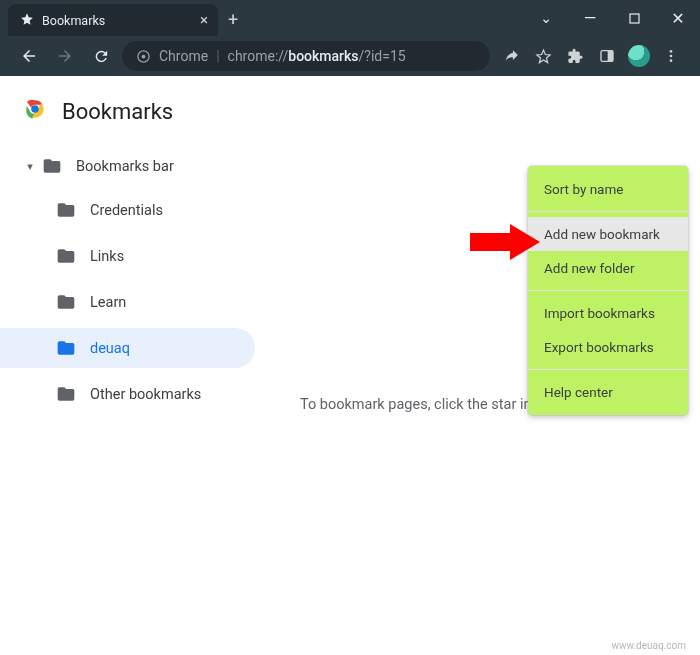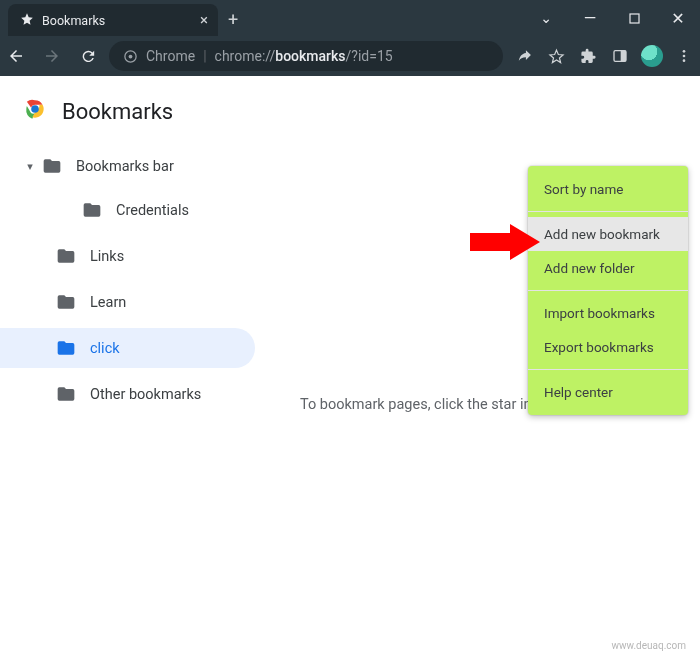--- a/index.html
+++ b/index.html
@@ -8,21 +8,21 @@
   
   .titlebar { background: #2b3840; height: 36px; display: flex; align-items: flex-end; }
   .tab { background: #202a30; height: 32px; margin-left: 8px; border-radius: 8px 8px 0 0; display: flex; align-items: center; padding: 0 10px 0 12px; color: #e8eaed; font-size: 12.5px; gap: 8px; min-width: 210px; }
   .tab .close { margin-left: auto; color: #cfd3d6; font-size: 15px; line-height: 1; cursor: pointer; }
   .newtab { color: #cfd3d6; font-size: 18px; margin: 0 0 6px 10px; cursor: pointer; }
   .wincontrols { margin-left: auto; display: flex; align-items: center; height: 36px; }
   .wincontrols > div { width: 44px; height: 36px; display: flex; align-items: center; justify-content: center; color: #e8eaed; cursor: pointer; }
   .wincontrols .chev { font-size: 14px; }
 
   
-  .toolbar { background: #2b3840; height: 40px; display: flex; align-items: center; padding: 0 1px; gap: 6px; }
+  .toolbar { background: #2b3840; height: 40px; display: flex; align-items: center; padding: 0 14px; gap: 6px; }
   .tbtn { width: 30px; height: 30px; display: flex; align-items: center; justify-content: center; color: #cfd3d6; border-radius: 50%; cursor: pointer; }
   .tbtn.disabled { color: #6b757b; cursor: default; }
   .omnibox { flex: 1; height: 30px; background: #202a30; border-radius: 15px; display: flex; align-items: center; padding: 0 14px; color: #9aa0a6; font-size: 14px; gap: 8px; }
   .omnibox .secure { color: #9aa0a6; display:flex; align-items:center;}
   .omnibox .url { color: #9aa0a6; }
   .omnibox .url b { color: #e8eaed; font-weight: 500; }
   .right-icons { display: flex; align-items: center; gap: 2px; }
   .right-icons .tbtn svg { fill: #cfd3d6; }
   .avatar { width:22px; height:22px; border-radius:50%; background: radial-gradient(circle at 35% 30%, #6ee0c9 0 40%, #2a9d8f 41% 100%); }
 
@@ -165,21 +165,21 @@
       <div class="row" style="width: 255px; margin-bottom: 4px;">
         <span class="indent0"></span>
         <span class="arrow">▾</span>
         <span class="foldericon">
           <svg width="20" height="20" viewBox="0 0 24 24">
             <path fill="#5f6368" d="M10 4H4a2 2 0 0 0-2 2v12a2 2 0 0 0 2 2h16a2 2 0 0 0 2-2V8a2 2 0 0 0-2-2h-8l-2-2z"></path>
           </svg>
         </span>
         <span class="label">Bookmarks bar</span>
       </div>
-      <div class="row" style="width: 255px; margin-bottom: 6px; margin-left: 26px;">
+      <div class="row" style="width: 255px; margin-bottom: 6px;">
         <span class="indent1"></span>
         <span class="foldericon">
           <svg width="20" height="20" viewBox="0 0 24 24">
             <path fill="#5f6368" d="M10 4H4a2 2 0 0 0-2 2v12a2 2 0 0 0 2 2h16a2 2 0 0 0 2-2V8a2 2 0 0 0-2-2h-8l-2-2z"></path>
           </svg>
         </span>
         <span class="label">Credentials</span>
       </div>
       <div class="row" style="width: 255px; margin-bottom: 6px; align-items: center;">
         <span class="indent1"></span>
@@ -199,21 +199,21 @@
         </span>
         <span class="label">Learn</span>
       </div>
       <div class="row selected" style="width: 255px; margin-bottom: 6px;">
         <span class="indent1"></span>
         <span class="foldericon">
           <svg width="20" height="20" viewBox="0 0 24 24">
             <path fill="#1a73e8" d="M10 4H4a2 2 0 0 0-2 2v12a2 2 0 0 0 2 2h16a2 2 0 0 0 2-2V8a2 2 0 0 0-2-2h-8l-2-2z"></path>
           </svg>
         </span>
-        <span class="label">click</span>
+        <span class="label">deuaq</span>
       </div>
       <div class="row" style="width: 255px; margin-bottom: 6px;">
         <span class="indent1"></span>
         <span class="foldericon">
           <svg width="20" height="20" viewBox="0 0 24 24">
             <path fill="#5f6368" d="M10 4H4a2 2 0 0 0-2 2v12a2 2 0 0 0 2 2h16a2 2 0 0 0 2-2V8a2 2 0 0 0-2-2h-8l-2-2z"></path>
           </svg>
         </span>
         <span class="label">Other bookmarks</span>
       </div>

